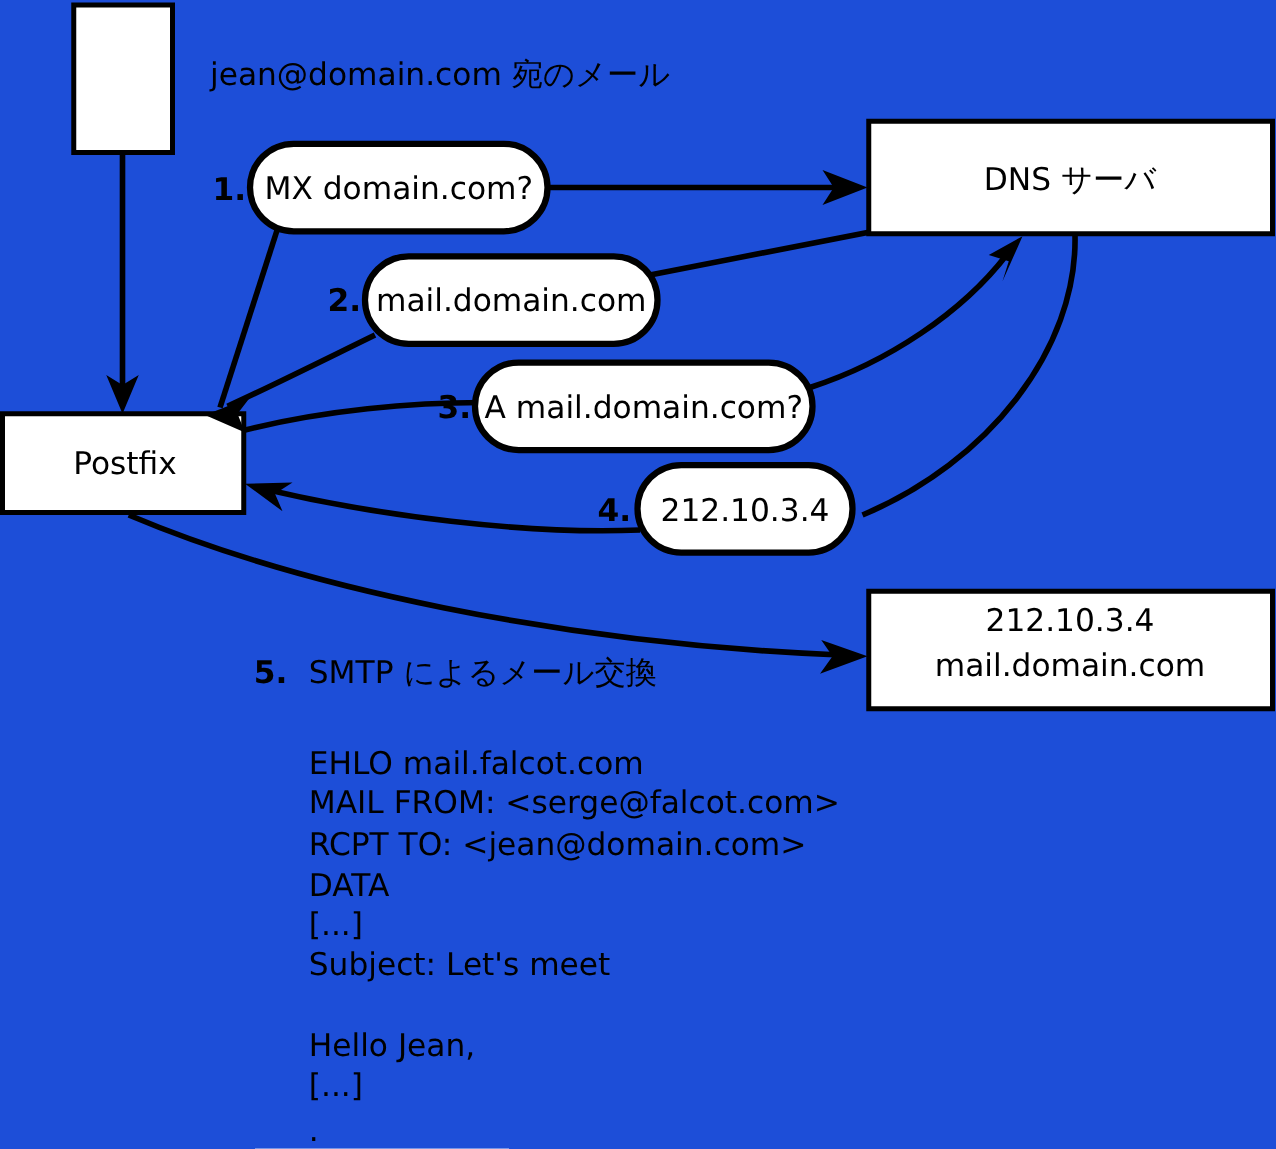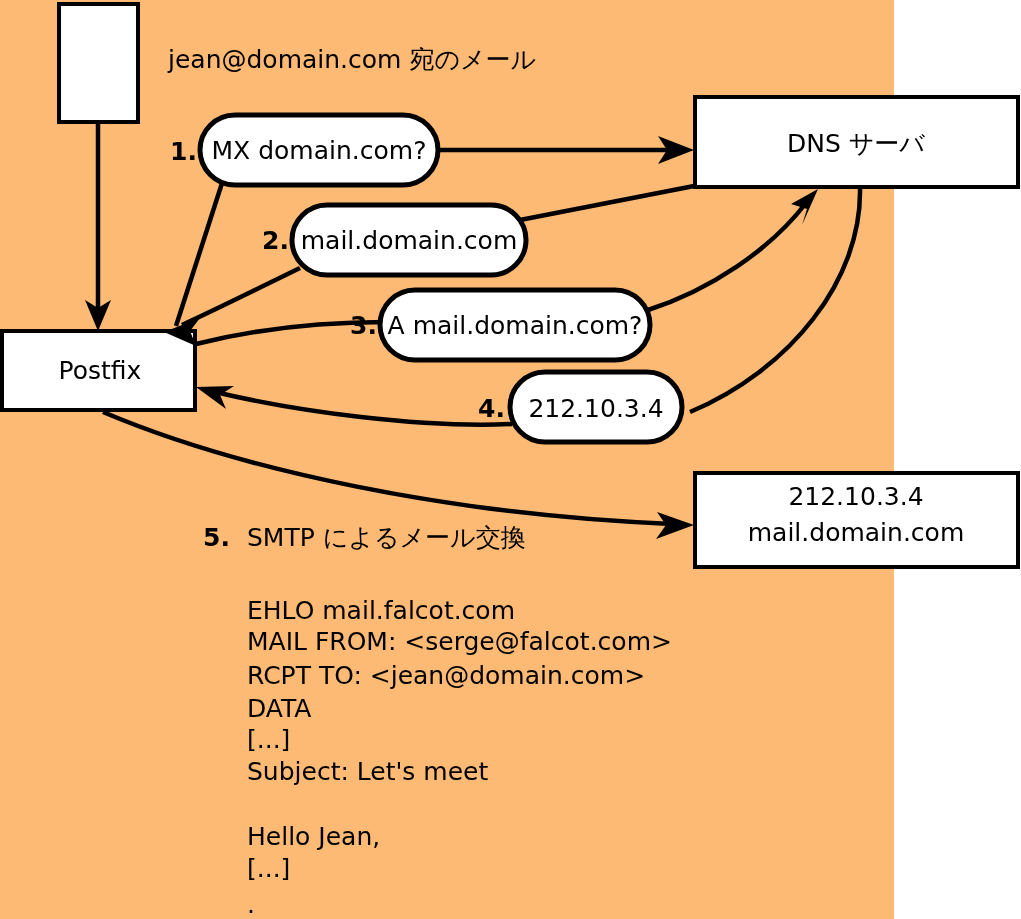--- a/index.html
+++ b/index.html
@@ -8,23 +8,23 @@
     background: #ffffff;
   }
   body {
     width: 1021px;
     height: 919px;
     overflow: hidden;
     font-family: "DejaVu Sans", sans-serif;
   }
   #diagram-root {
     position: relative;
-    width: 894px;
+    width: 1021px;
     height: 919px;
-    background: #fdba74;
+    background: #1d4ed8;
     text-align: center;
   }
   svg.diagram-svg {
     position: absolute;
     top: 0;
     left: 0;
     width: 1021px;
     height: 919px;
   }
   .node-box {

